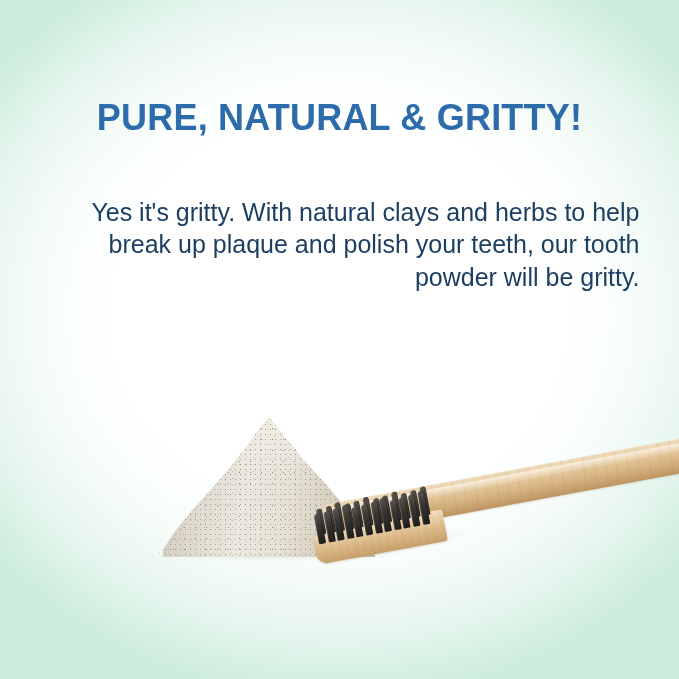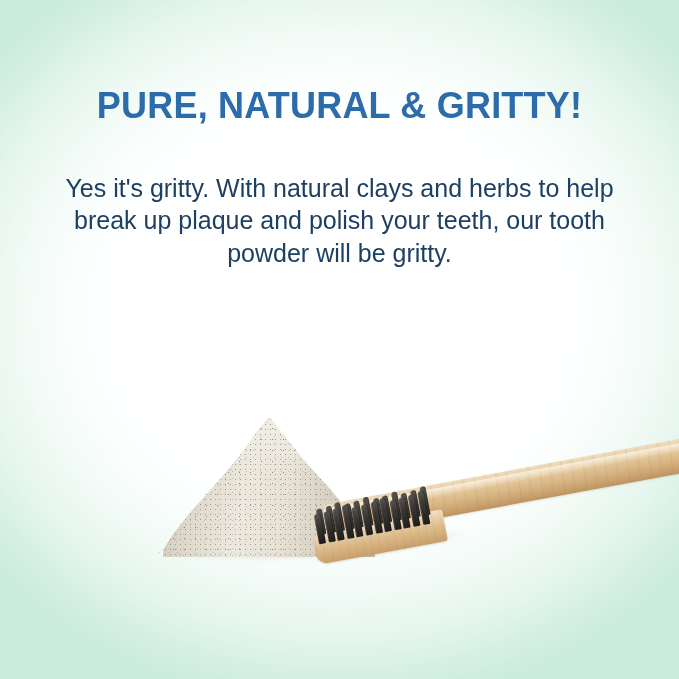--- a/index.html
+++ b/index.html
@@ -34,21 +34,21 @@
   .text-area {
     position: absolute;
     left: 0;
     top: 0;
     width: 679px;
     text-align: center;
     z-index: 5;
   }
 
   .headline {
-    margin: 0;
+    margin: 12px;
     padding-top: 86px;
     font-size: 36px;
     font-weight: bold;
     letter-spacing: 0.2px;
     color: #2d6cab;
     font-family: "Liberation Sans", sans-serif;
     line-height: 1.1;
   }
 
   .paragraph {
@@ -56,20 +56,21 @@
     color: #1d3f62;
     font-size: 25px;
     line-height: 1.30;
     font-family: "Liberation Sans", sans-serif;
     font-weight: 400;
   }
 
   .paragraph-1 {
     width: 600px;
     padding-top: 46px;
+    text-align: right;
   }
 
   .paragraph-2 {
     width: 640px;
     padding-top: 36px;
   }
 
   
   .photo {
     position: absolute;

